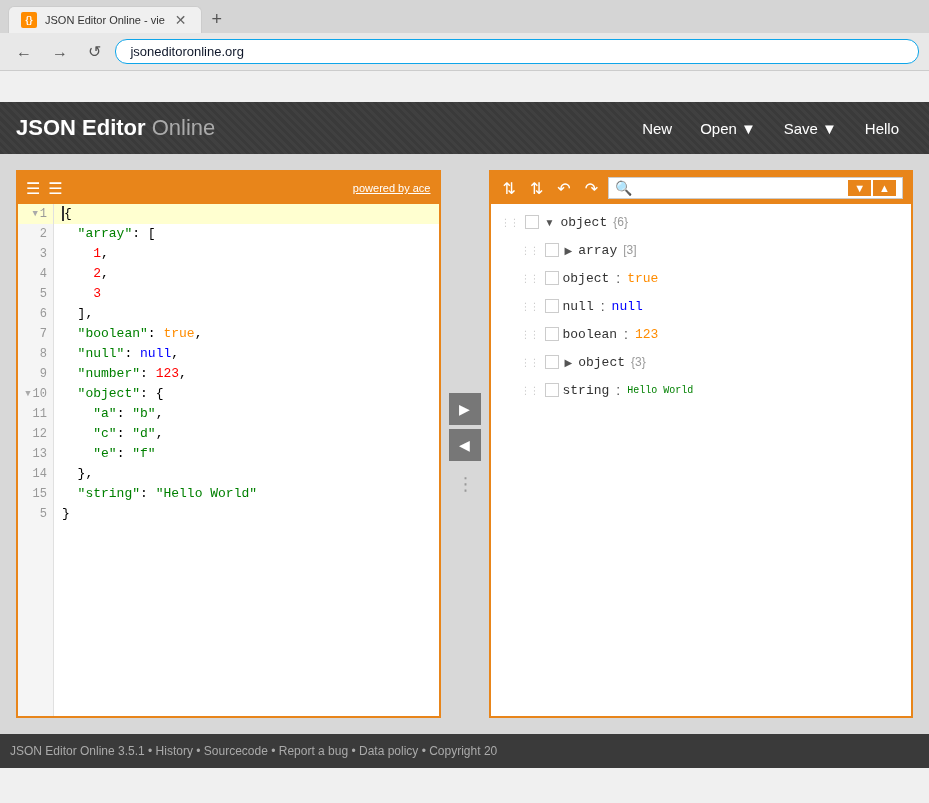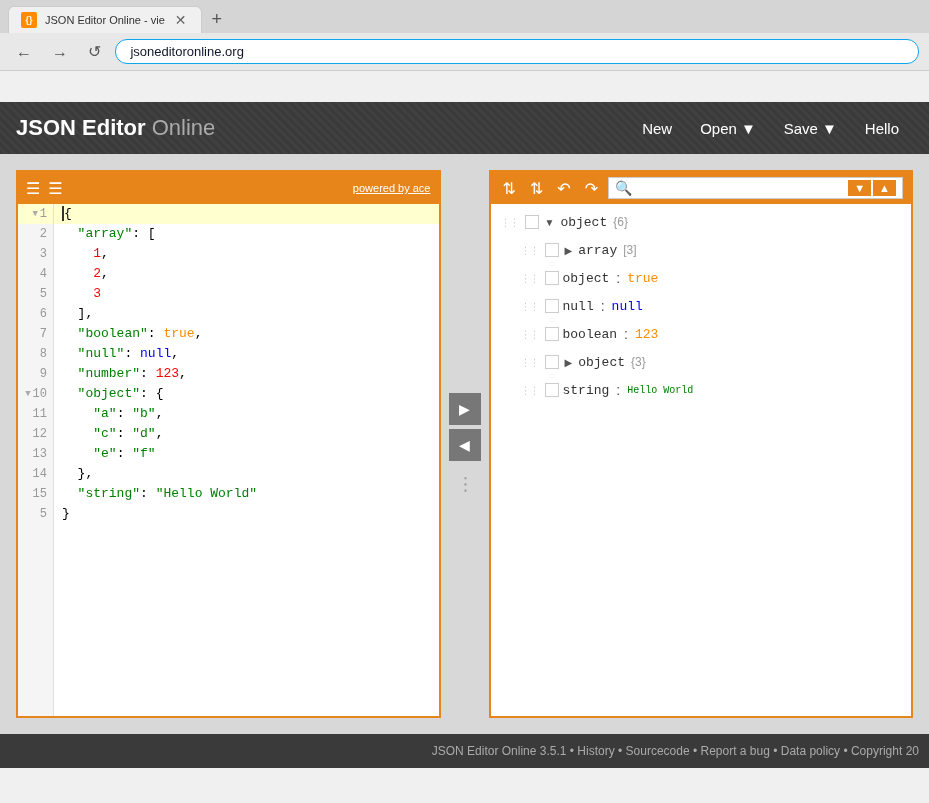--- a/index.html
+++ b/index.html
@@ -353,21 +353,21 @@
     .tree-val-num { color: #ff8c00; font-family: 'Courier New', monospace; font-size: 13px; }
     .tree-val-bool { color: #ff8c00; font-family: 'Courier New', monospace; font-size: 13px; }
     .tree-val-null { color: #0000ff; font-family: 'Courier New', monospace; font-size: 13px; }
 
     .indent-1 { margin-left: 20px; }
 
     
     .app-footer {
       background: #3a3a3a;
       color: #aaa;
-      text-align: right;
+      text-align: left;
       font-size: 12px;
       padding: 10px;
     }
   </style>
 </head>
 <body>
 
 <div class="browser-chrome">
   <div class="tab-bar">
     <div class="tab">

